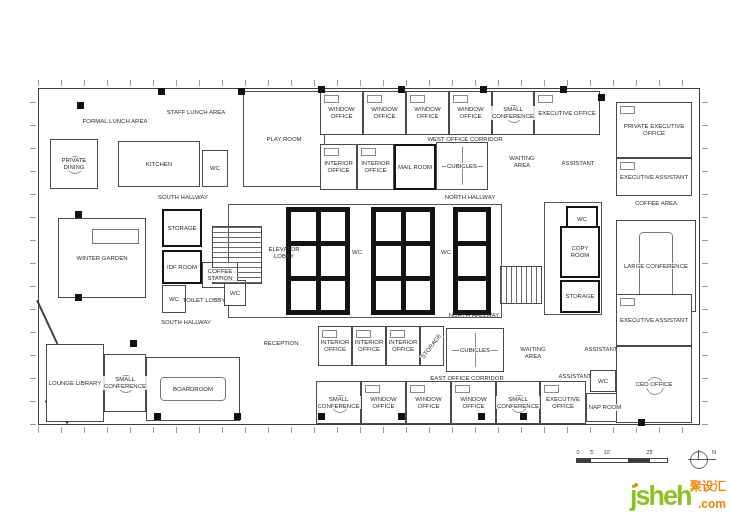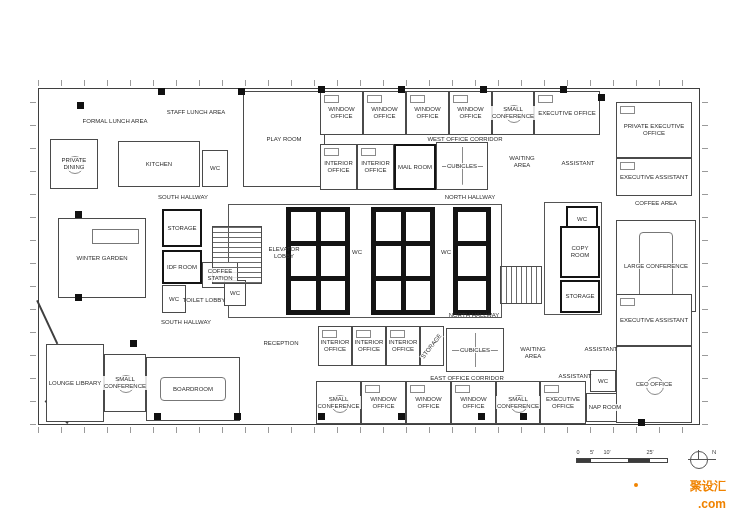--- a/index.html
+++ b/index.html
@@ -296,18 +296,19 @@
       <div class="seg dark" style="width:22px"></div>
     </div>
   </div>
 
   <div class="north">
     <div class="circ"></div>
     <div class="nlet">N</div>
   </div>
 
   <div class="wm">
+    <span class="name">jsheh</span>
     <span class="dot"></span>
     <span class="cn">聚设汇</span>
     <span class="tld">.com</span>
   </div>
 
 </div>
 
 </body></html>

